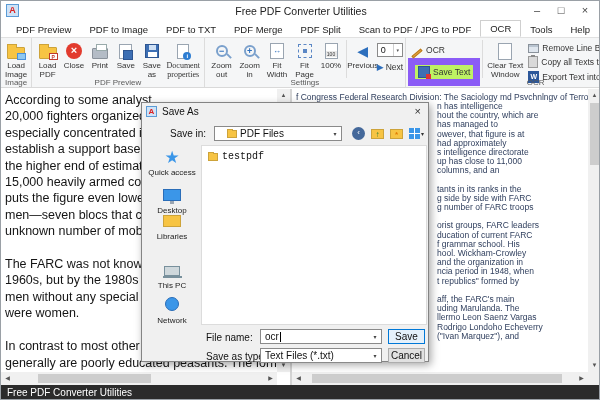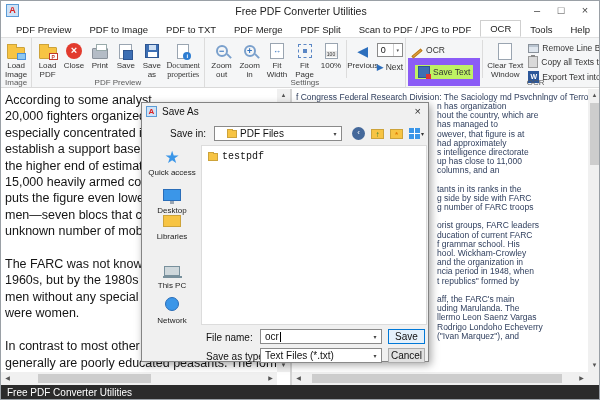--- a/index.html
+++ b/index.html
@@ -340,21 +340,21 @@
       <div class="sb-arrow" style="left:0">◀</div>
       <div class="sb-thumb" style="left:37px; top:2px; width:113px; height:9px"></div>
       <div class="sb-arrow" style="right:0">▶</div>
     </div>
 
     <div class="divider"></div>
 
     <div class="pane-right">
       <div class="rp-line1">f Congress  Federal Research Division: The Saciology md Psvchnlngv of Terrorism</div>
       <div class="rp-frags">
-        <div class="rp-line">n has organization</div>
+        <div class="rp-line">n has intelligence</div>
         <div class="rp-line">hout the country, which are</div>
         <div class="rp-line">has managed to</div>
         <div class="rp-line">owever, that figure is at</div>
         <div class="rp-line">had approximately</div>
         <div class="rp-line">s intelligence directorate</div>
         <div class="rp-line">up has close to 11,000</div>
         <div class="rp-line">columns, and an</div>
         <div class="rp-line">&nbsp;</div>
         <div class="rp-line">tants in its ranks in the</div>
         <div class="rp-line">g side by side with FARC</div>

